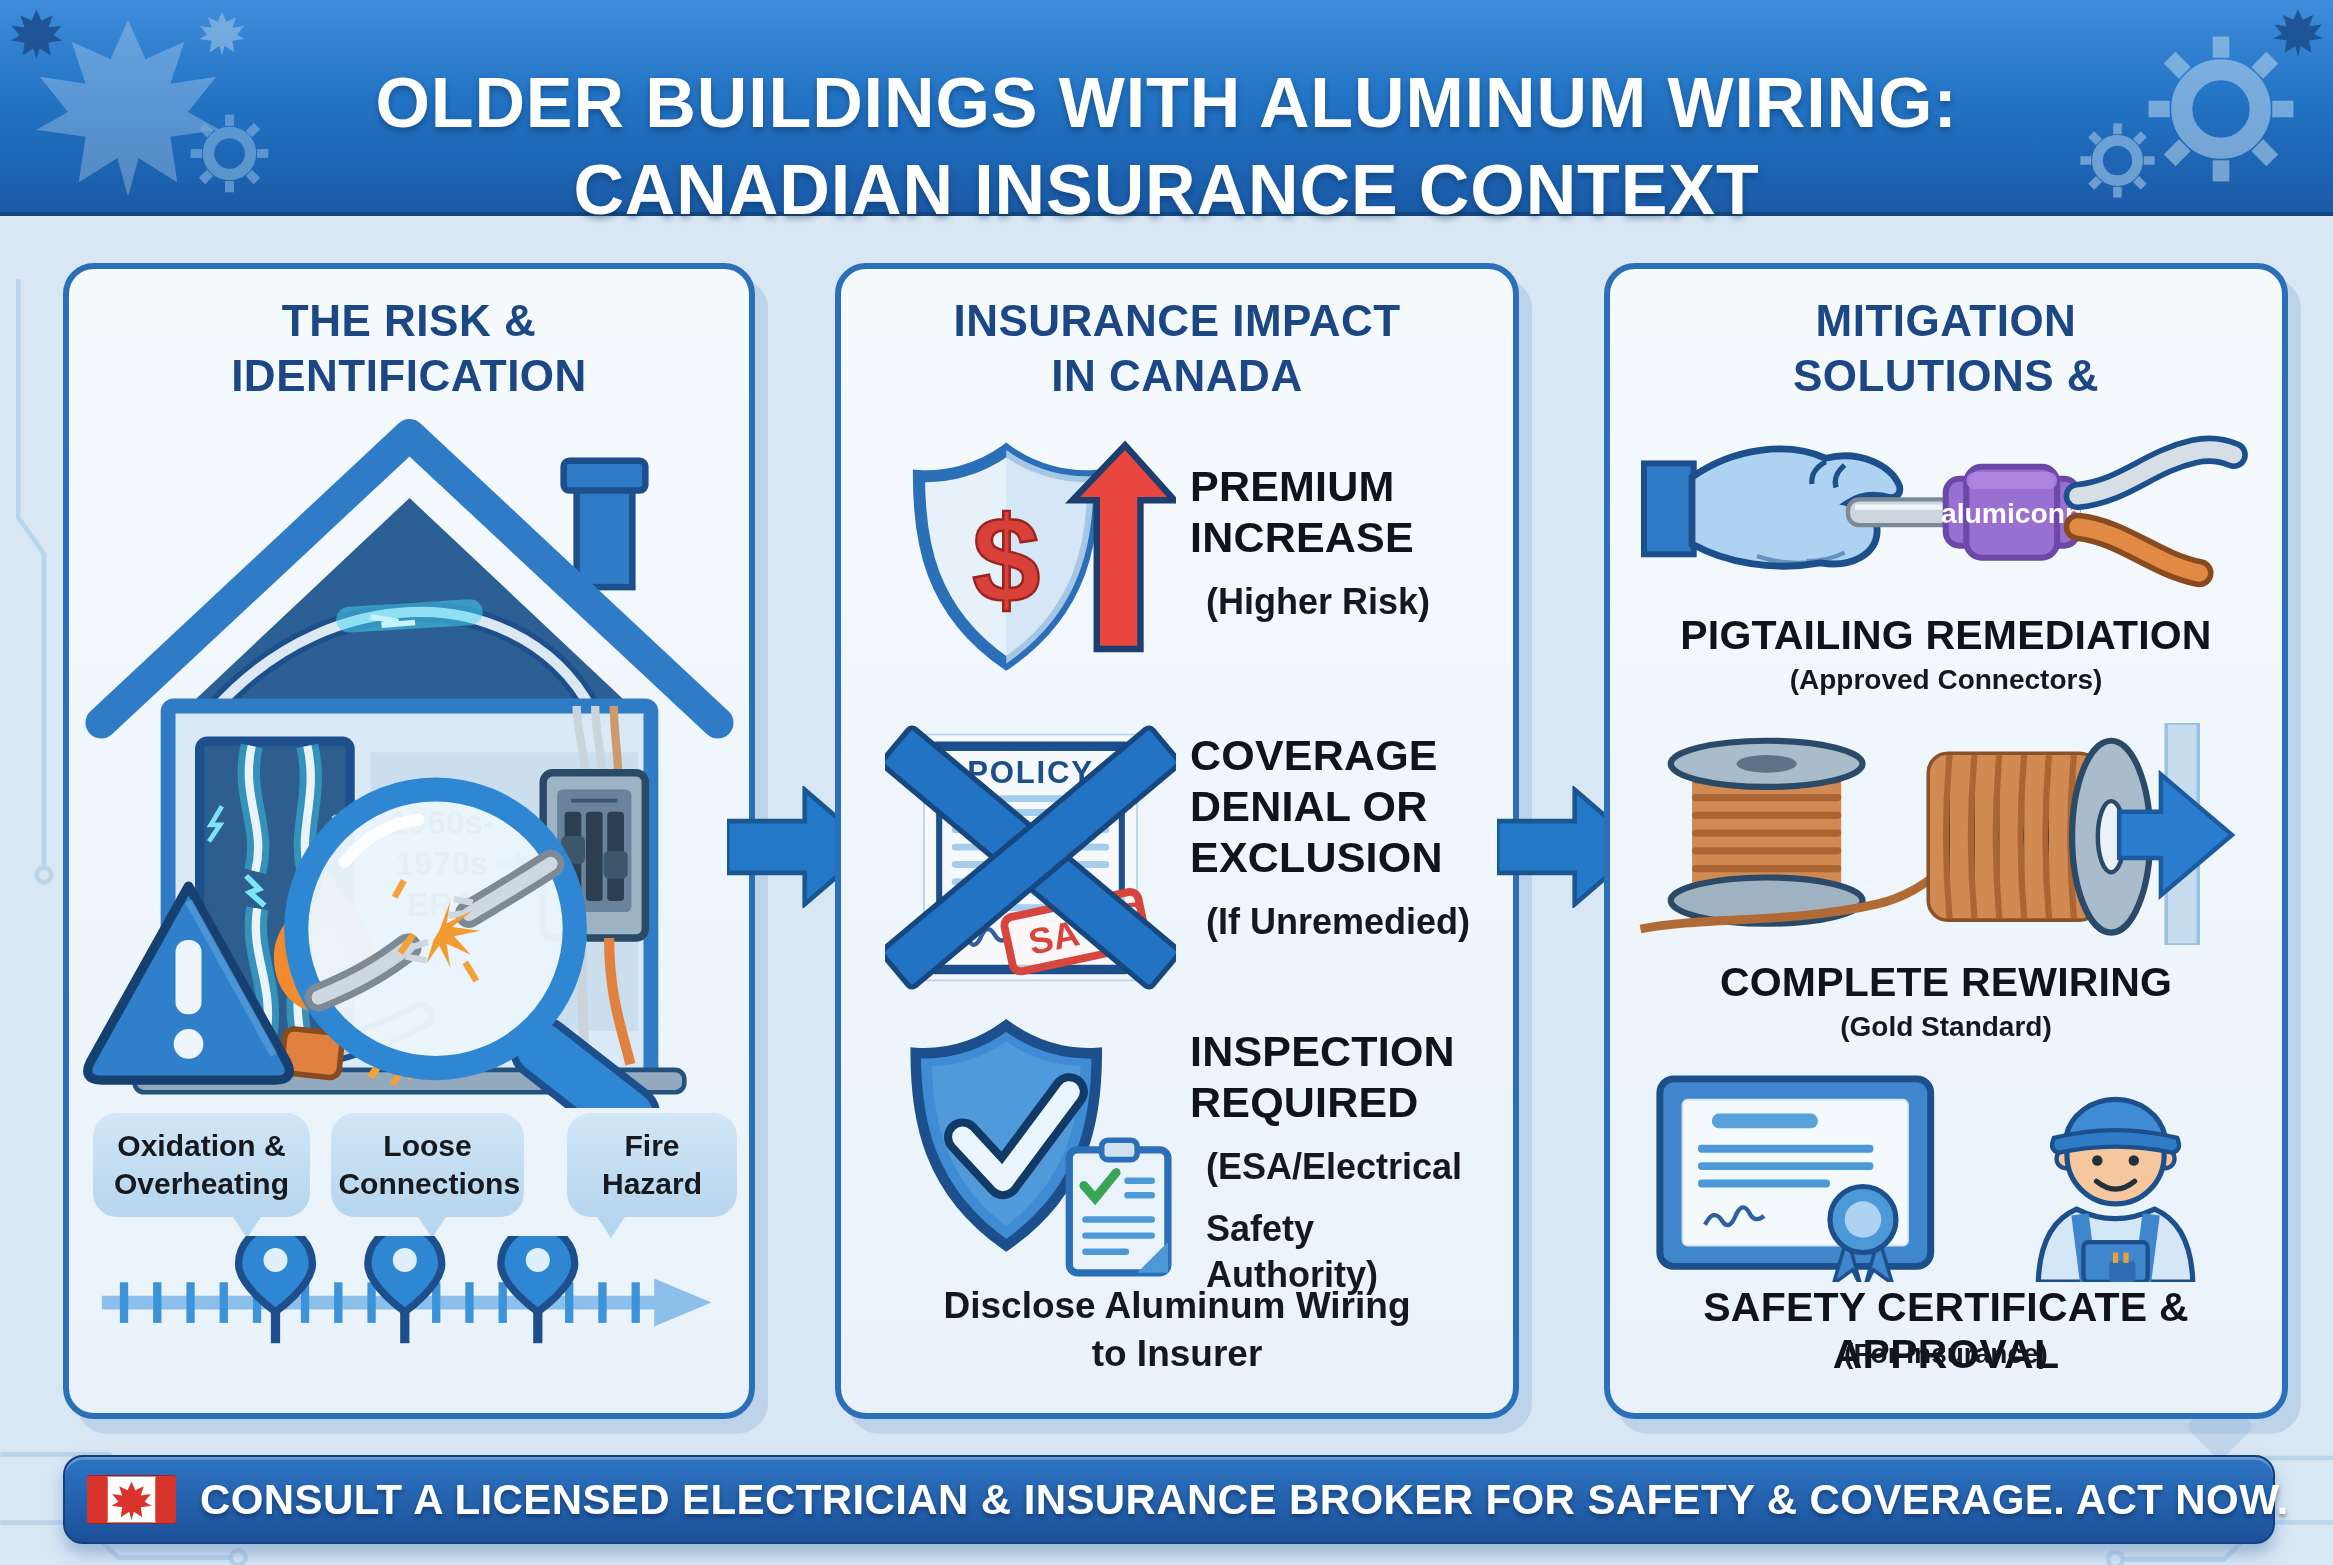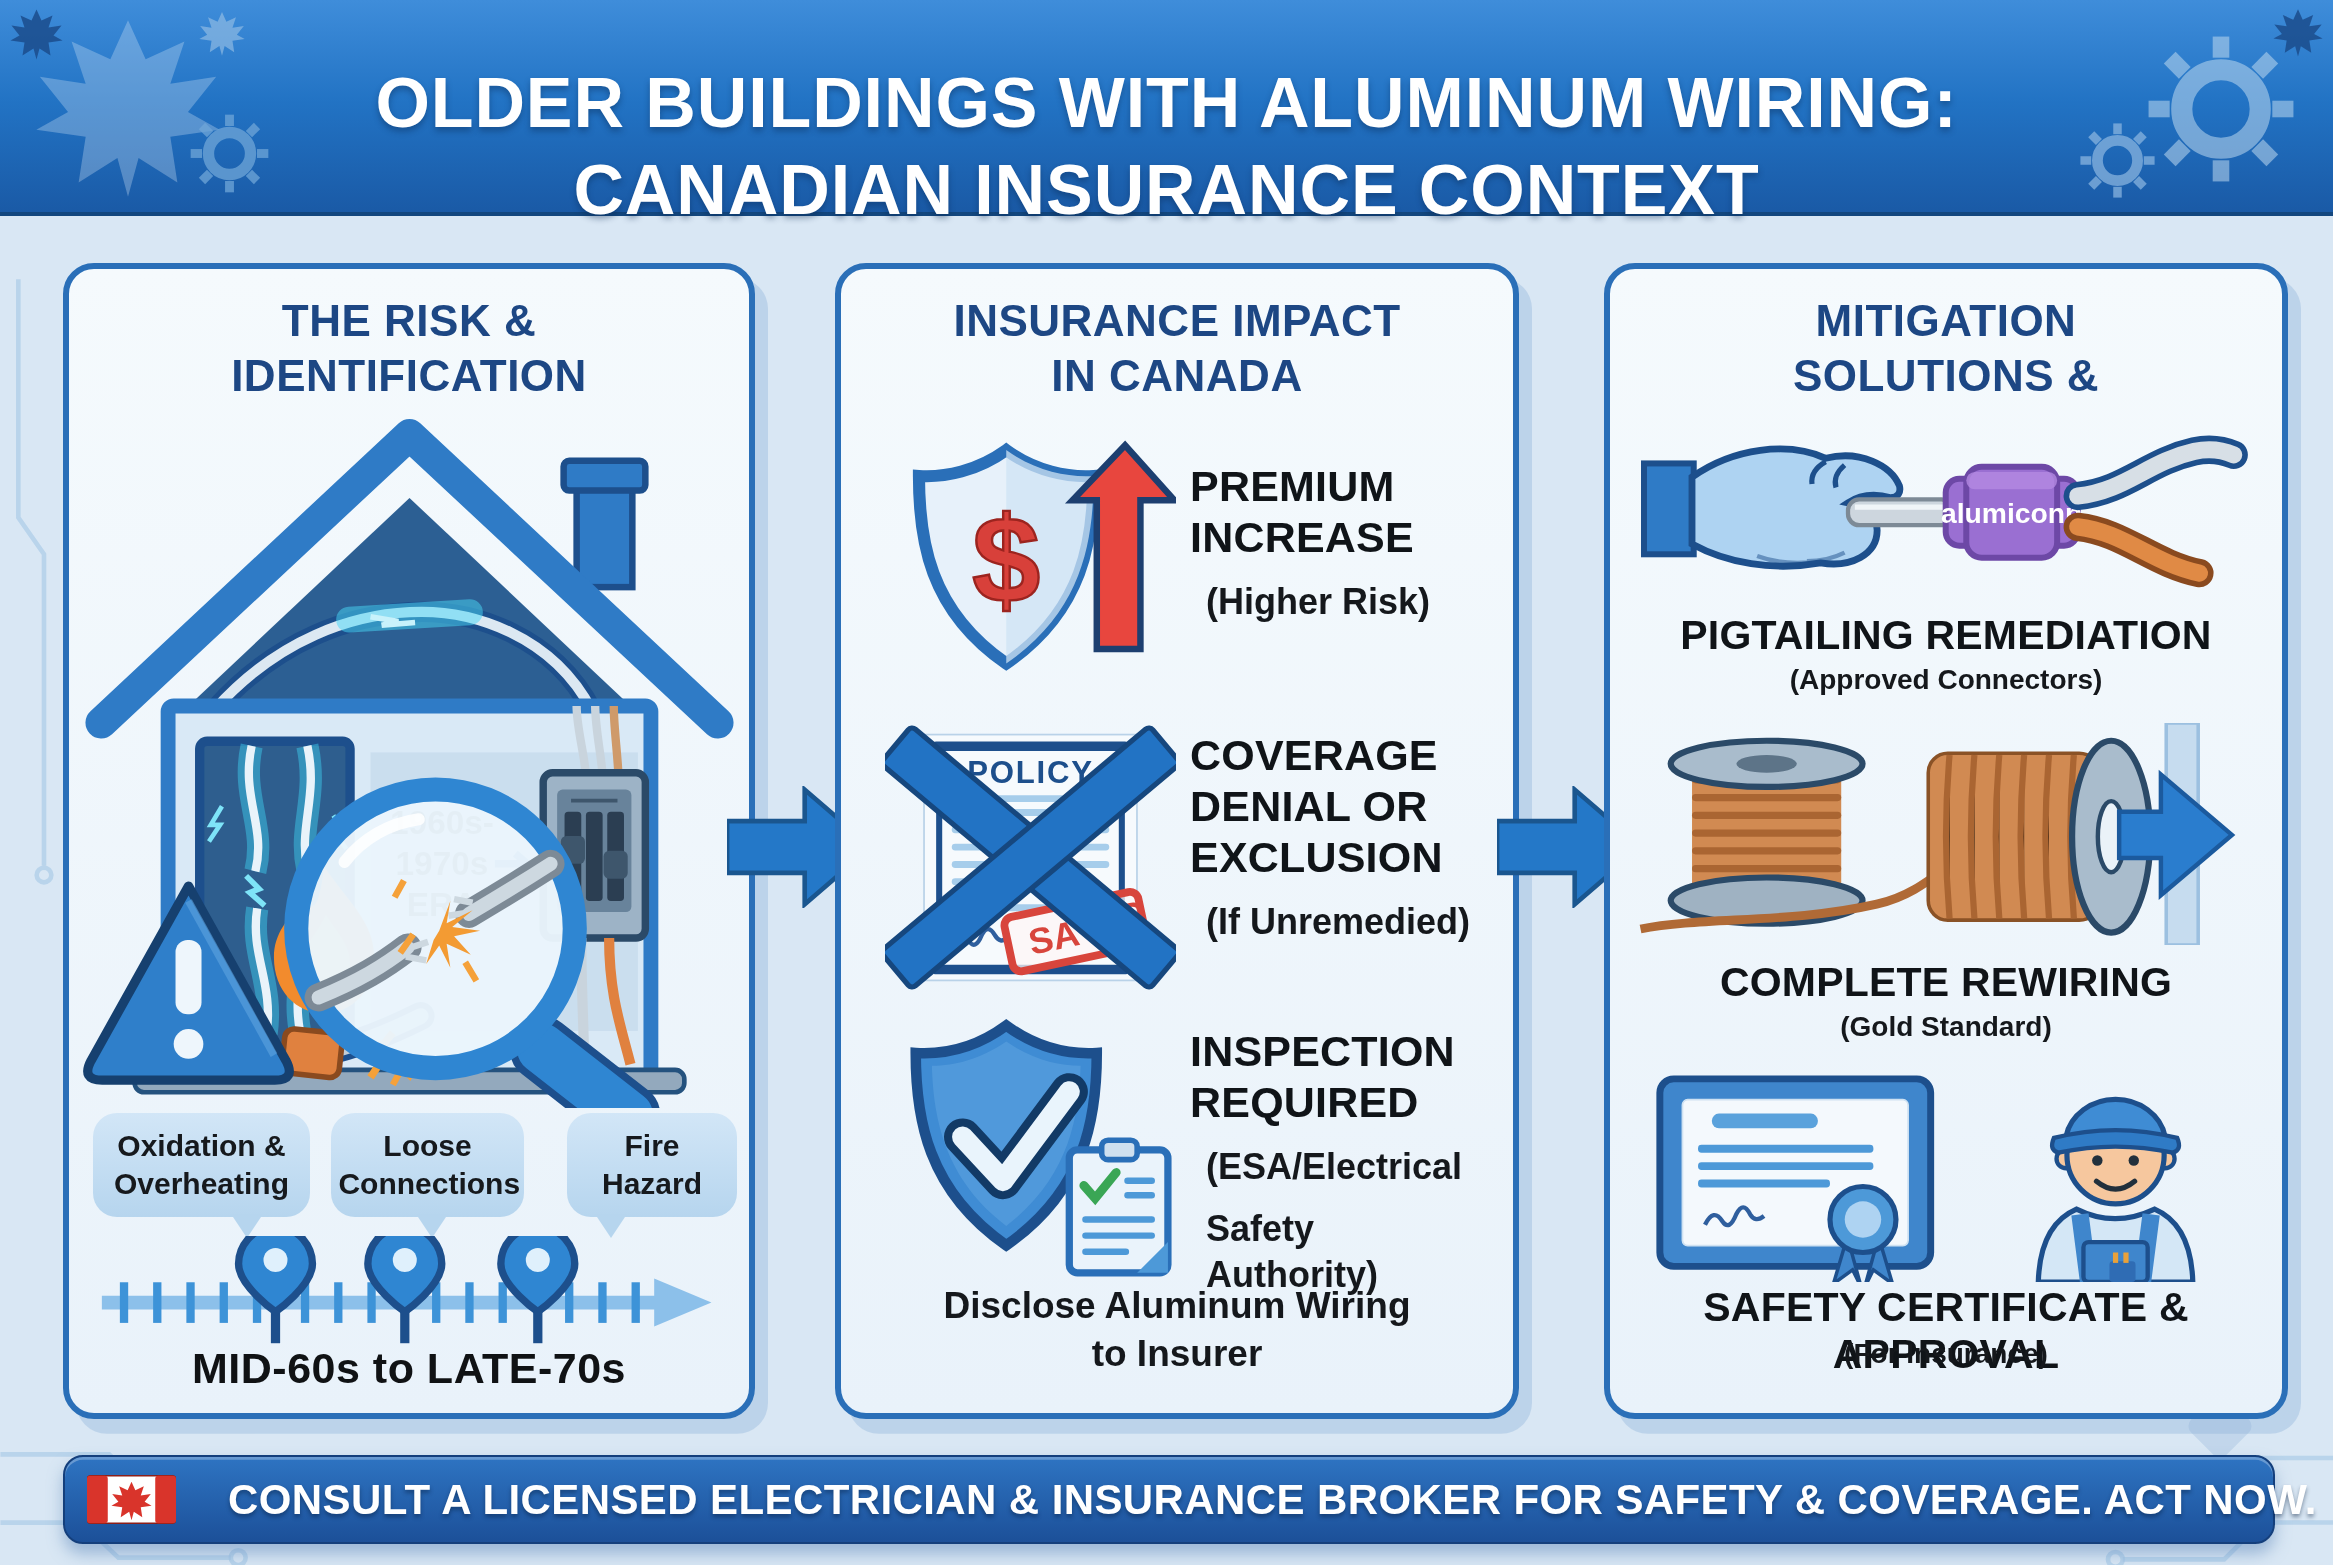--- a/index.html
+++ b/index.html
@@ -73,21 +73,21 @@
 
   
   .flow-arrow{position:absolute;top:786px;width:148px;height:122px;}
 
   
   .cta{
     position:absolute;left:63px;top:1455px;width:2208px;height:85px;
     background:linear-gradient(180deg,#2e74c2 0%,#1c5099 100%);
     border:2.8px solid #143f7c;border-radius:20px;
     box-shadow:0 9.2px 14.8px rgba(96,138,188,.5), inset 0 2.8px 0 rgba(255,255,255,.28);
-    display:flex;align-items:center;gap:28px;
+    display:flex;align-items:center;
   }
   .cta-flag{margin-left:22px;flex:0 0 auto;}
   .cta-text{
     margin-left:24px;white-space:nowrap;color:#fff;
     font-size:42px;font-weight:800;letter-spacing:0.4px;
     text-shadow:0 2.8px 4.6px rgba(4,26,58,.45);
   }
 </style>
 </head>
 <body>
@@ -315,21 +315,20 @@
       <line x1="0" y1="20" x2="0" y2="64" stroke="#1d4f8c" stroke-width="10"></line>
       <path d="M0,-62 C-26,-62 -40,-40 -40,-22 C-40,2 0,30 0,30 C0,30 40,2 40,-22 C40,-40 26,-62 0,-62 Z" fill="#2f86d2" stroke="#1d4f8c" stroke-width="8"></path>
       <circle cx="0" cy="-26" r="13" fill="#dff0fc"></circle>
     </g>
     <g transform="translate(500,52)">
       <line x1="0" y1="20" x2="0" y2="64" stroke="#1d4f8c" stroke-width="10"></line>
       <path d="M0,-62 C-26,-62 -40,-40 -40,-22 C-40,2 0,30 0,30 C0,30 40,2 40,-22 C40,-40 26,-62 0,-62 Z" fill="#2f86d2" stroke="#1d4f8c" stroke-width="8"></path>
       <circle cx="0" cy="-26" r="13" fill="#dff0fc"></circle>
     </g>
   </svg>
-  <div class="timeline-label">MID-60s to LATE-70s</div>
 </section>
 
 <svg class="flow-arrow" style="left:727px;" viewBox="0 0 160 132">
   <polygon points="0,38 84,38 84,4 156,66 84,128 84,94 0,94" fill="#2478c8" stroke="#1a568f" stroke-width="5"></polygon>
 </svg>
 
 <section class="card" style="left:835px;width:672px;">
   <h2 class="card-title">
     <span style="display:block">INSURANCE IMPACT</span>
     <span style="display:block">IN CANADA</span>

